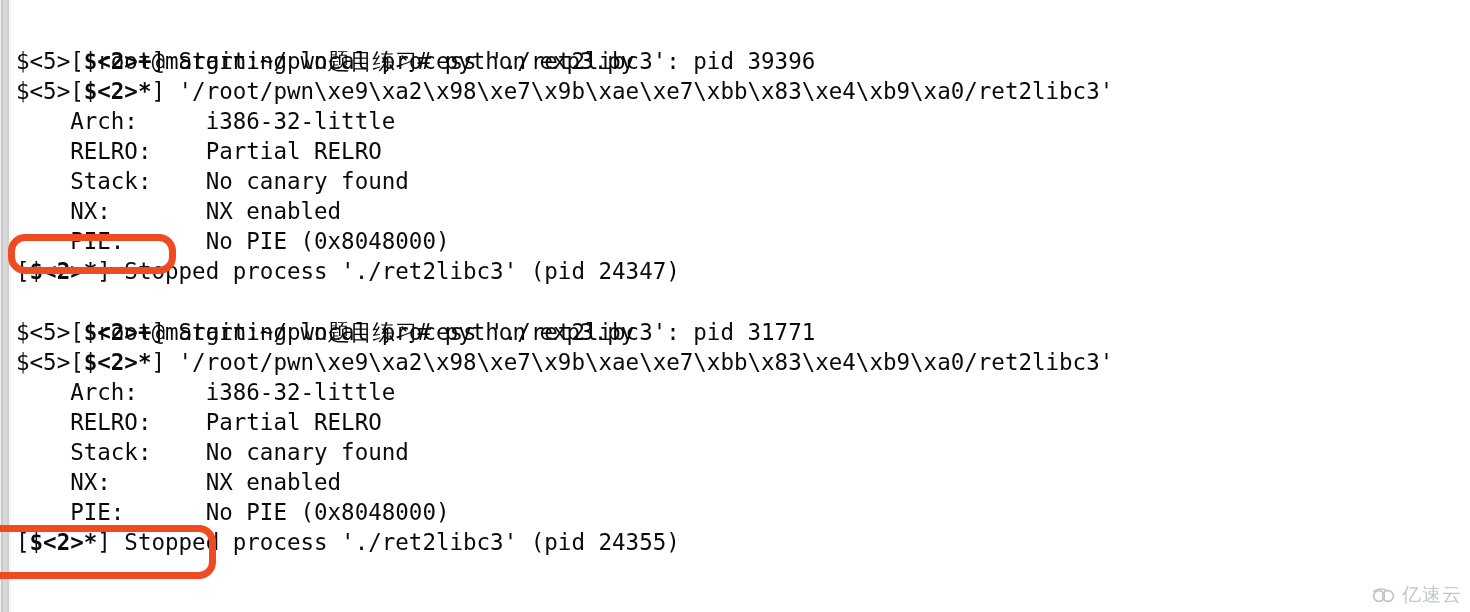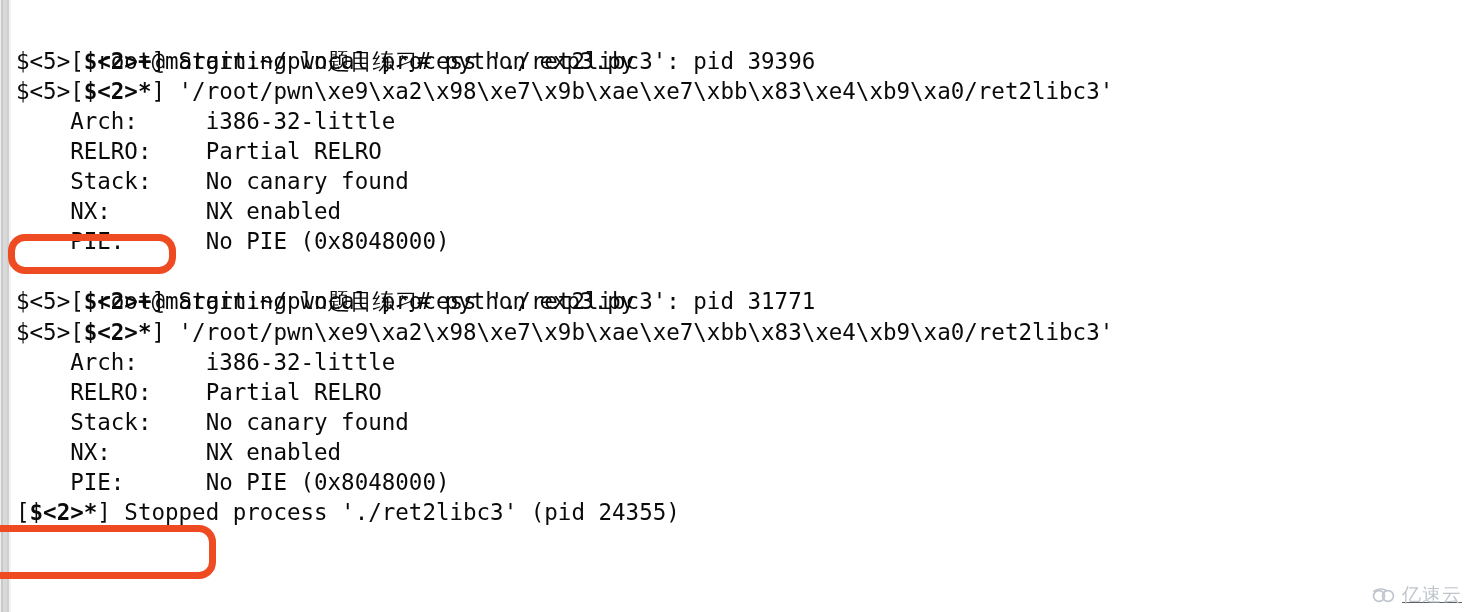--- a/index.html
+++ b/index.html
@@ -78,21 +78,20 @@
 
   
   #watermark {
     position: absolute;
     right: 8px;
     bottom: 4px;
     display: flex;
     align-items: center;
     gap: 5px;
     opacity: 0.62;
-    text-decoration: underline;
   }
   #watermark .wm-text {
     font-family: "DejaVu Sans", "Liberation Sans", sans-serif;
     font-size: 19px;
     color: #9aa3b0;
     letter-spacing: 1px;
   }
   #watermark svg { display: block; }
 </style>
 </head>
@@ -113,20 +112,21 @@
     <div class="line"><span>$&lt;5&gt;[</span><span class="bold">$&lt;2&gt;+</span><span>] Starting local process './ret2libc3': pid 39396</span></div>
 
     <div class="line"><span>$&lt;5&gt;[</span><span class="bold">$&lt;2&gt;*</span><span>] '/root/pwn\xe9\xa2\x98\xe7\x9b\xae\xe7\xbb\x83\xe4\xb9\xa0/ret2libc3'</span></div>
 
     <div class="line">    Arch:     i386-32-little</div>
     <div class="line">    RELRO:    Partial RELRO</div>
     <div class="line">    Stack:    No canary found</div>
     <div class="line">    NX:       NX enabled</div>
     <div class="line">    PIE:      No PIE (0x8048000)</div>
 
+    <div class="line"><span>[</span><span class="bold">$&lt;2&gt;*</span><span>] Stopped process './ret2libc3' (pid 24347)</span></div>
 
     <div class="line">
       <span>root@margin:~/pwn题目练习# python exp3.py</span>
     </div>
 
     <div class="line"><span>$&lt;5&gt;[</span><span class="bold">$&lt;2&gt;+</span><span>] Starting local process './ret2libc3': pid 31771</span></div>
 
     <div class="line"><span>$&lt;5&gt;[</span><span class="bold">$&lt;2&gt;*</span><span>] '/root/pwn\xe9\xa2\x98\xe7\x9b\xae\xe7\xbb\x83\xe4\xb9\xa0/ret2libc3'</span></div>
 
     <div class="line">    Arch:     i386-32-little</div>

